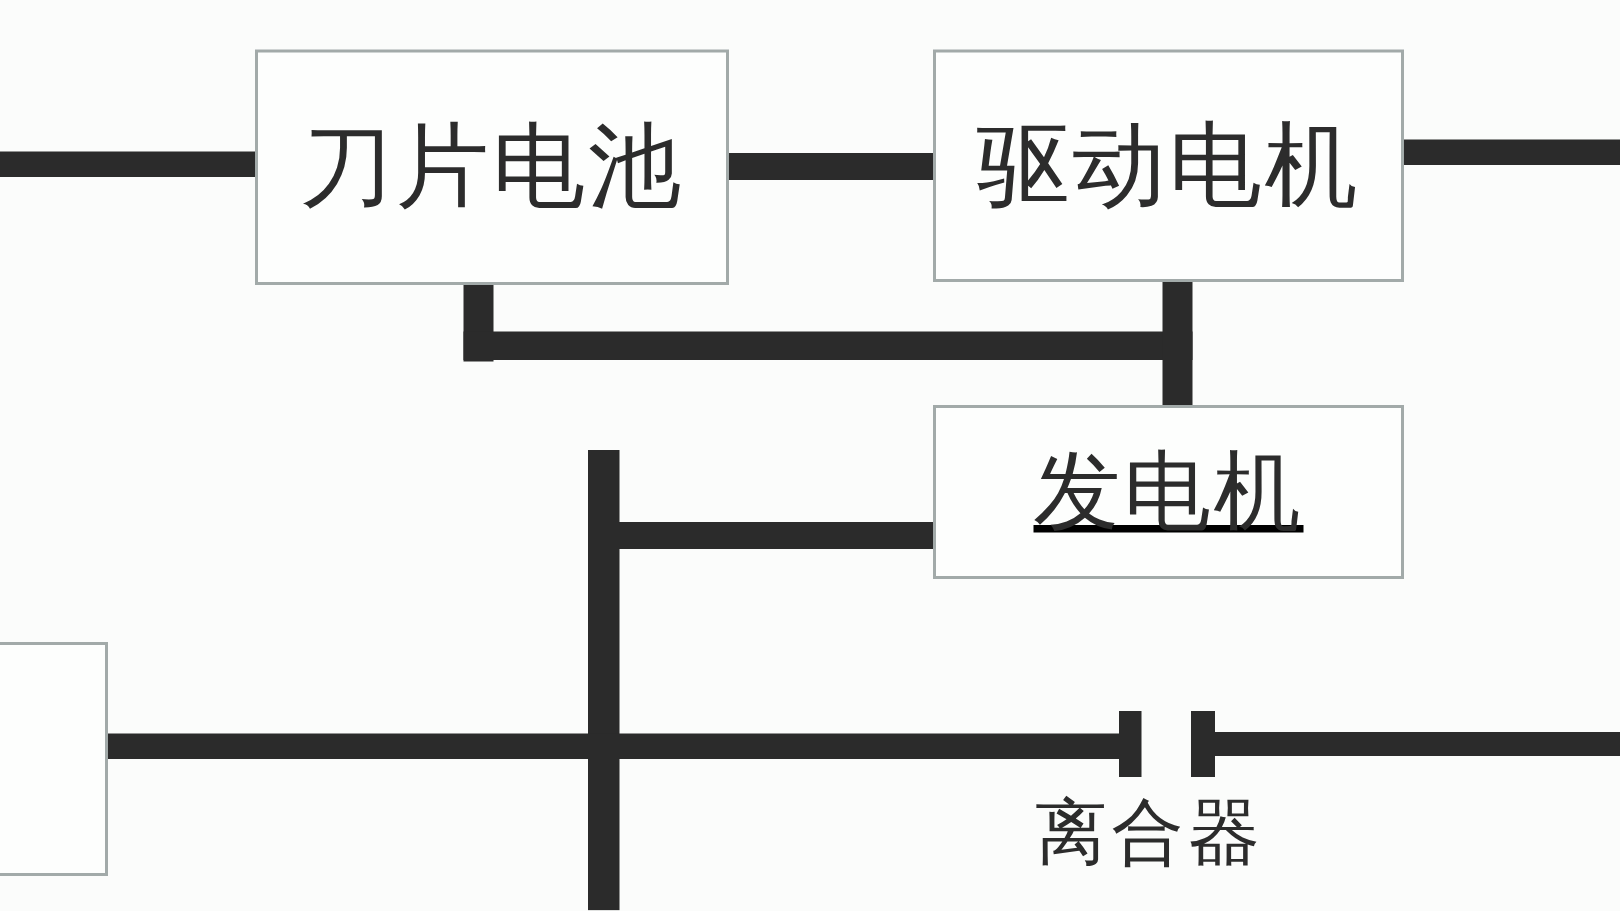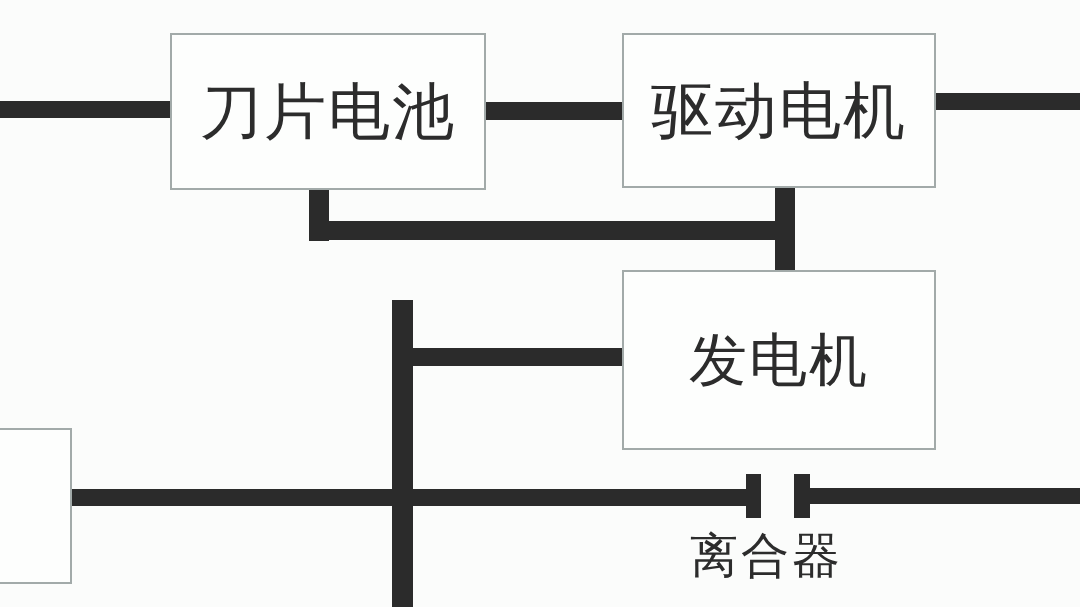--- a/index.html
+++ b/index.html
@@ -35,21 +35,21 @@
     letter-spacing: 2px;
     white-space: nowrap;
     line-height: 1;
   }
 
   
   .box-battery   { left: 170px; top: 33px;  width: 316px; height: 157px; }
   .box-battery .node-label { font-size: 62px; }
   .box-motor     { left: 622px; top: 33px;  width: 314px; height: 155px; }
   .box-motor .node-label { font-size: 62px; }
-  .box-generator { left: 622px; top: 270px; width: 314px; height: 180px; }
+  .box-generator { left: 622px; top: 270px; width: 314px; height: 116px; text-decoration: underline; }
   .box-generator .node-label { font-size: 58px; }
   .box-partial   { left: -62px; top: 428px; width: 134px; height: 156px; }
 
   
   .w-left-feed       { left: 0px;   top: 101px; width: 170px; height: 17px; }
   .w-battery-motor   { left: 486px; top: 102px; width: 136px; height: 18px; }
   .w-motor-right     { left: 936px; top: 93px;  width: 144px; height: 17px; }
   .w-battery-stub    { left: 309px; top: 189px; width: 20px;  height: 52px; }
   .w-bus             { left: 309px; top: 221px; width: 486px; height: 19px; }
   .w-motor-generator { left: 775px; top: 187px; width: 20px;  height: 83px; }

